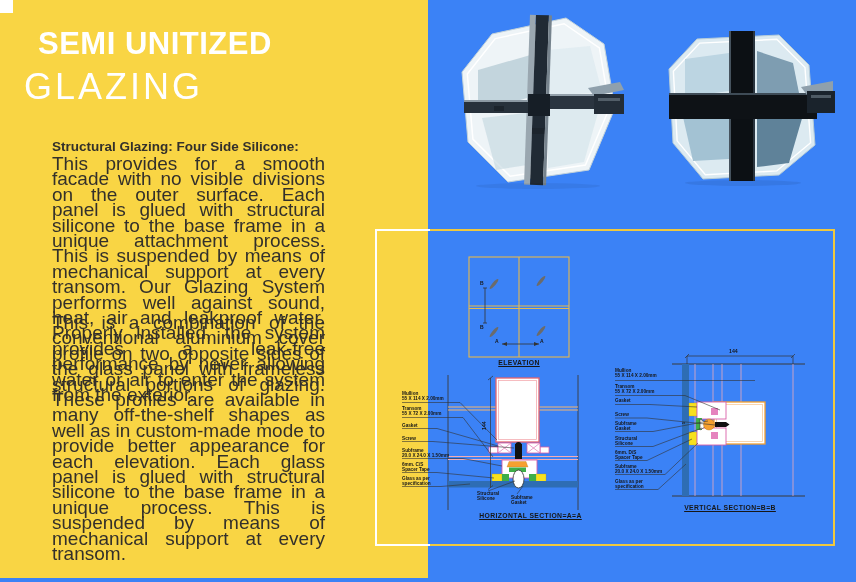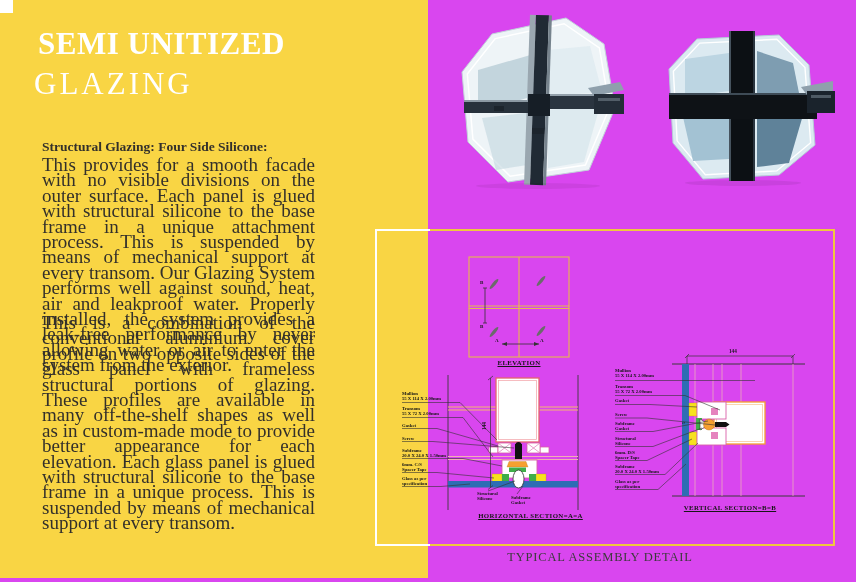--- a/index.html
+++ b/index.html
@@ -1,27 +1,27 @@
 <!DOCTYPE html>
 <html><head>
 <meta charset="utf-8">
 <style>
   html,body{margin:0;padding:0;background:#ffffff;}
-  #page{position:relative;width:856px;height:582px;background:#d946ef;overflow:hidden;
-        font-family:Liberation Serif, serif;}
+  #page{position:relative;width:856px;height:582px;background:#3b82f6;overflow:hidden;
+        font-family:Liberation Sans, sans-serif;}
   .abs{position:absolute;}
 
   
   .panel{left:0;top:0;width:428px;height:578px;background:#F9D544;}
   .notch{left:0;top:0;width:13px;height:13px;background:#ffffff;}
 
   .title1{left:38px;top:26px;font-size:31px;font-weight:800;color:#ffffff;letter-spacing:.5px;}
-  .title2{left:34px;top:66px;font-size:31px;font-weight:400;color:#ffffff;letter-spacing:3px;}
-
-  .copy{width:273px;left:42px;color:#33302B;}
+  .title2{left:24px;top:66px;font-size:36px;font-weight:400;color:#ffffff;letter-spacing:3px;}
+
+  .copy{width:273px;left:52px;color:#33302B;}
   .copy h3{margin:0;font-size:13.5px;font-weight:700;}
   .copy p{margin:2px 0 0 0;font-size:19px;line-height:15.4px;text-align:justify;}
 
   
   .dbox{left:375px;top:229px;width:460px;height:317px;border:2px solid #EFC83F;box-sizing:border-box;background:transparent;}
   .wpatch{background:#ffffff;}
 
   
   .cap{font-size:6.8px;font-weight:700;color:#161616;text-decoration:underline;letter-spacing:.4px;text-align:center;}
   .lbl{font-size:4.7px;line-height:5.2px;font-weight:700;color:#161616;white-space:pre-line;}
@@ -277,15 +277,14 @@
   <div class="abs lbl" style="left:615px;top:450px">6mm. D/S
 Spacer Tape</div>
   <div class="abs lbl" style="left:615px;top:464px">Subframe
 20.0 X 24.0 X 1.50mm</div>
   <div class="abs lbl" style="left:615px;top:479px">Glass as per
 specification</div>
   <div class="abs dim" style="left:729px;top:348px">144</div>
   <div class="abs dim rot" style="left:681px;top:424px;font-size:4px">5</div>
   <div class="abs cap" style="left:650px;top:504px;width:160px">VERTICAL SECTION=B=B</div>
 
-  <div class="abs footercap">TYPICAL ASSEMBLY DETAIL</div>
 
 </div>
 
 </body></html>

